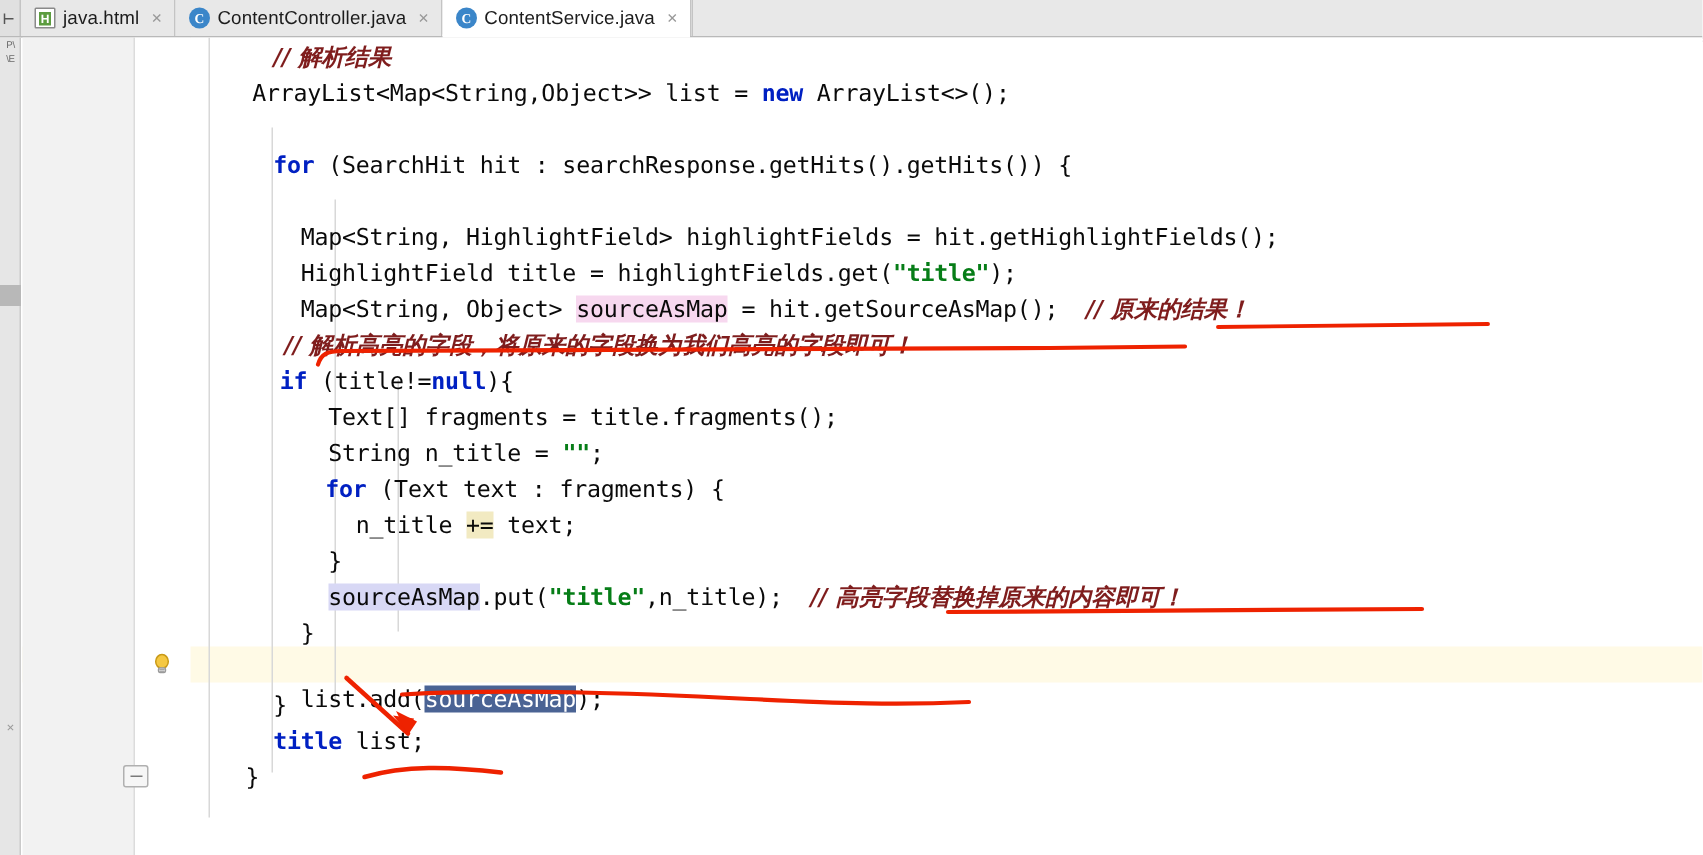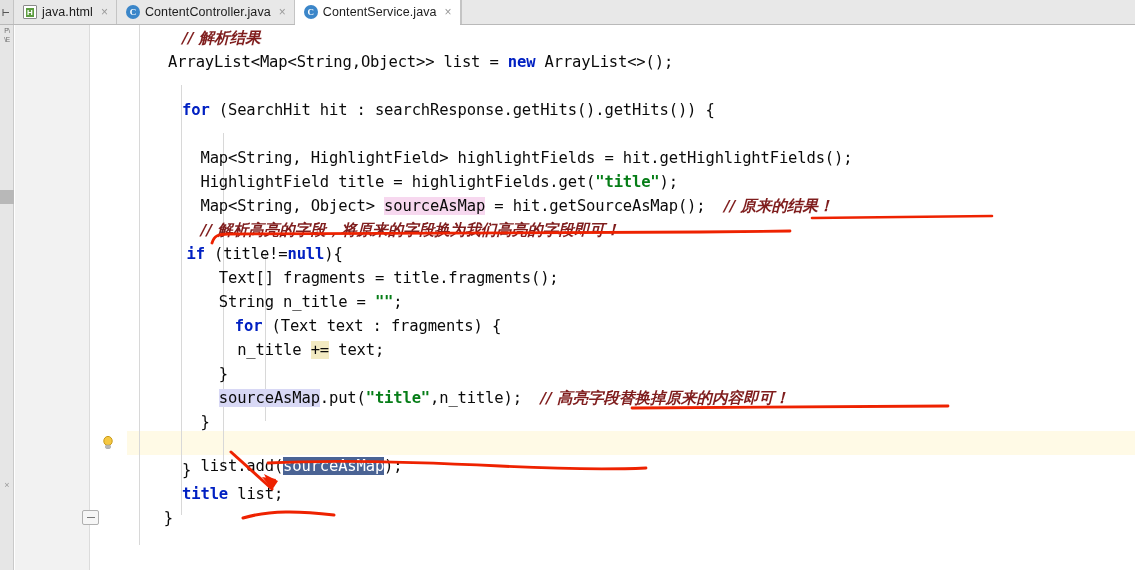--- a/index.html
+++ b/index.html
@@ -196,25 +196,25 @@
 
   <div id="codelines">
       <div class="code" style="top: 26px; left: 127px;">      <span class="cmt">// 解析结果</span></div>
       <div class="code" style="top: 50px; left: 113px;">      ArrayList&lt;Map&lt;String,Object&gt;&gt; list = <span class="kw">new</span> ArrayList&lt;&gt;();</div>
       <div class="code" style="top: 74px; left: 127px;"></div>
       <div class="code" style="top: 98px; left: 127px;">      <span class="kw">for</span> (SearchHit hit : searchResponse.getHits().getHits()) {</div>
       <div class="code" style="top: 122px; left: 127px;"></div>
       <div class="code" style="top: 146px; left: 127px;">        Map&lt;String, HighlightField&gt; highlightFields = hit.getHighlightFields();</div>
       <div class="code" style="top: 170px; left: 127px;">        HighlightField title = highlightFields.get(<span class="str">"title"</span>);</div>
       <div class="code" style="top: 194px; left: 127px;">        Map&lt;String, Object&gt; <span class="hl-pink">sourceAsMap</span> = hit.getSourceAsMap(); &nbsp;<span class="cmt">// 原来的结果！</span></div>
-      <div class="code" style="top: 218px; left: 127px;">        <span class="cmt">// 解析高亮的字段，将原来的字段换为我们高亮的字段即可！</span></div>
+      <div class="code" style="top: 218px; left: 116px;">        <span class="cmt">// 解析高亮的字段，将原来的字段换为我们高亮的字段即可！</span></div>
       <div class="code" style="top: 242px; left: 113px;">        <span class="kw">if</span> (title!=<span class="kw">null</span>){</div>
       <div class="code" style="top: 266px; left: 127px;">          Text[] fragments = title.fragments();</div>
       <div class="code" style="top: 290px; left: 127px;">          String n_title = <span class="str">""</span>;</div>
-      <div class="code" style="top: 314px; left: 143px;">          <span class="kw">for</span> (Text text : fragments) {</div>
+      <div class="code" style="top: 314px; left: 125px;">          <span class="kw">for</span> (Text text : fragments) {</div>
       <div class="code" style="top: 338px; left: 127px;">            n_title <span class="hl-tan">+=</span> text;</div>
       <div class="code" style="top: 362px; left: 127px;">          }</div>
       <div class="code" style="top: 386px; left: 127px;">          <span class="hl-purp">sourceAsMap</span>.put(<span class="str">"title"</span>,n_title); &nbsp;<span class="cmt">// 高亮字段替换掉原来的内容即可！</span></div>
       <div class="code" style="top: 410px; left: 127px;">        }</div>
       <div class="code" style="top: 454px; left: 127px;">        list.add(<span class="sel">sourceAsMap</span>);</div>
       <div class="code" style="top: 458px; left: 127px;">      }</div>
       <div class="code" style="top: 482px; left: 127px;">      <span class="kw">title</span> list;</div>
       <div class="code" style="top: 506px; left: 127px;">    }</div>
       <div class="code" style="top: 530px; left: 127px;"></div>
     </div>

